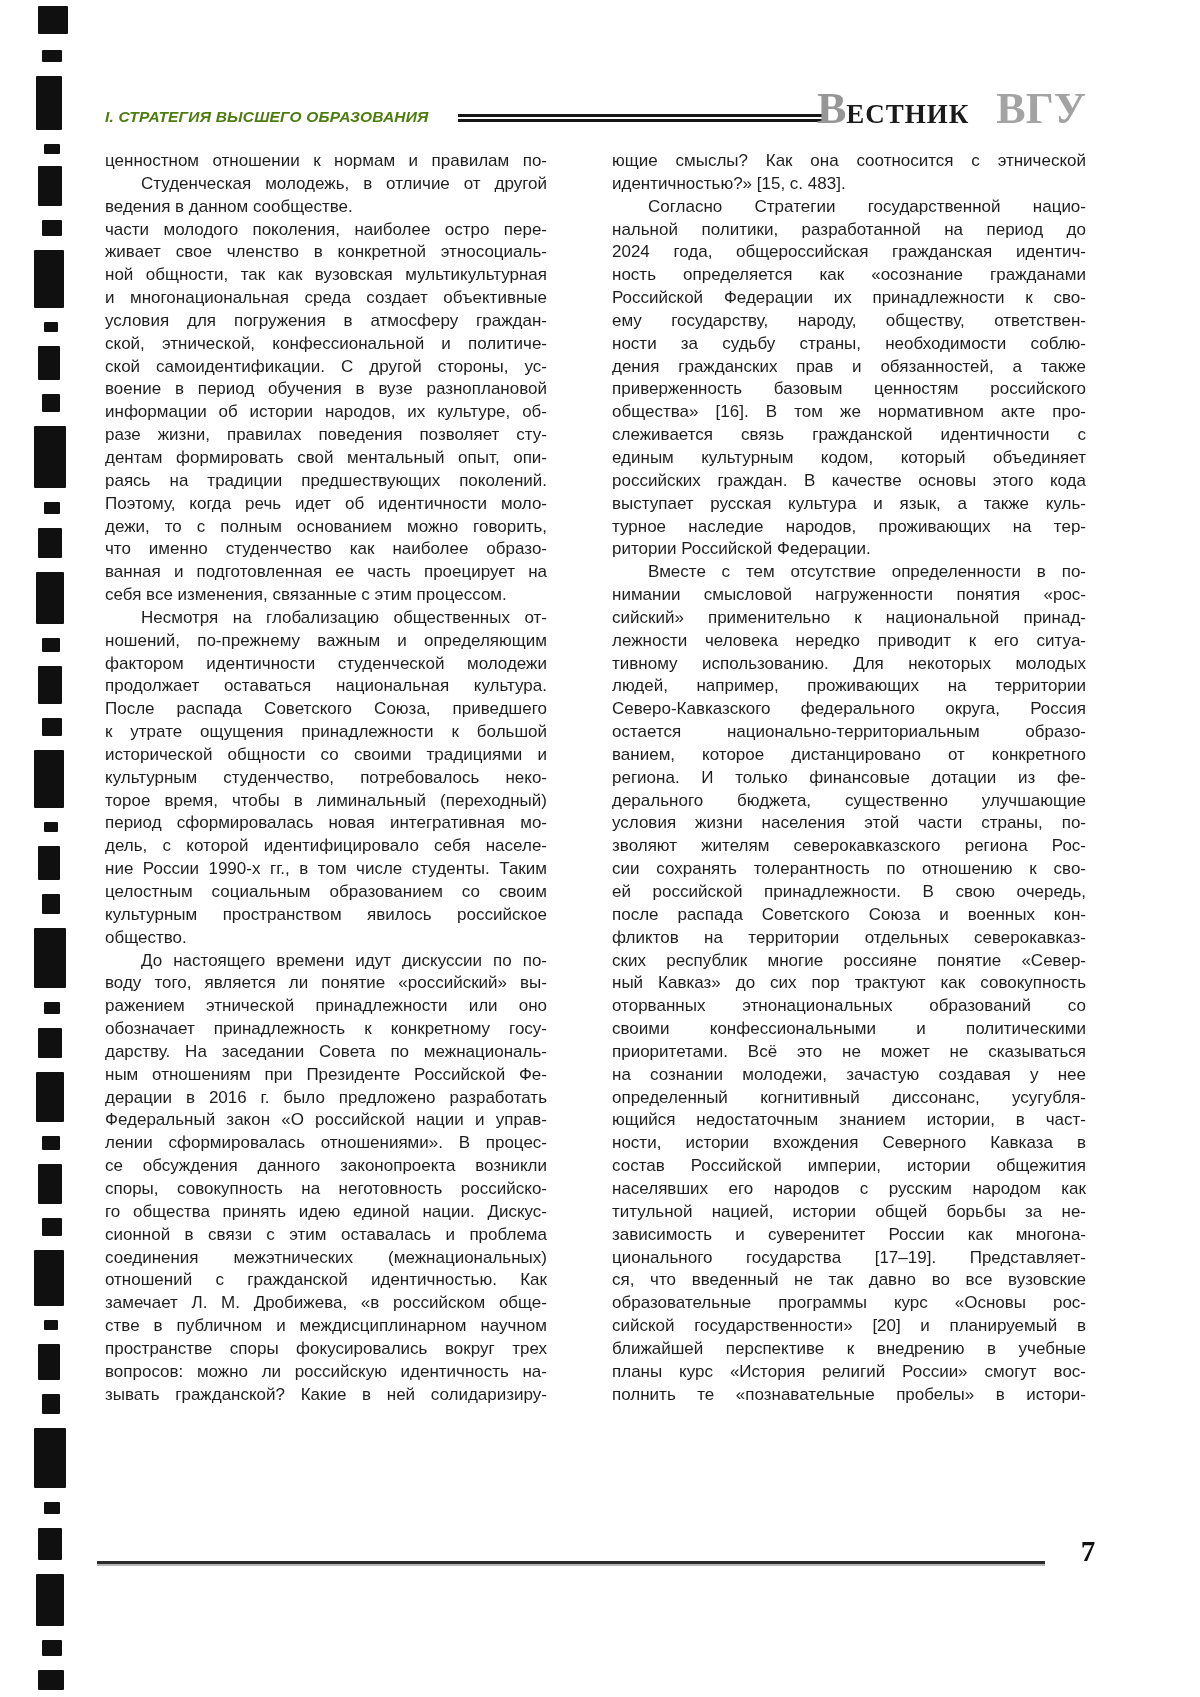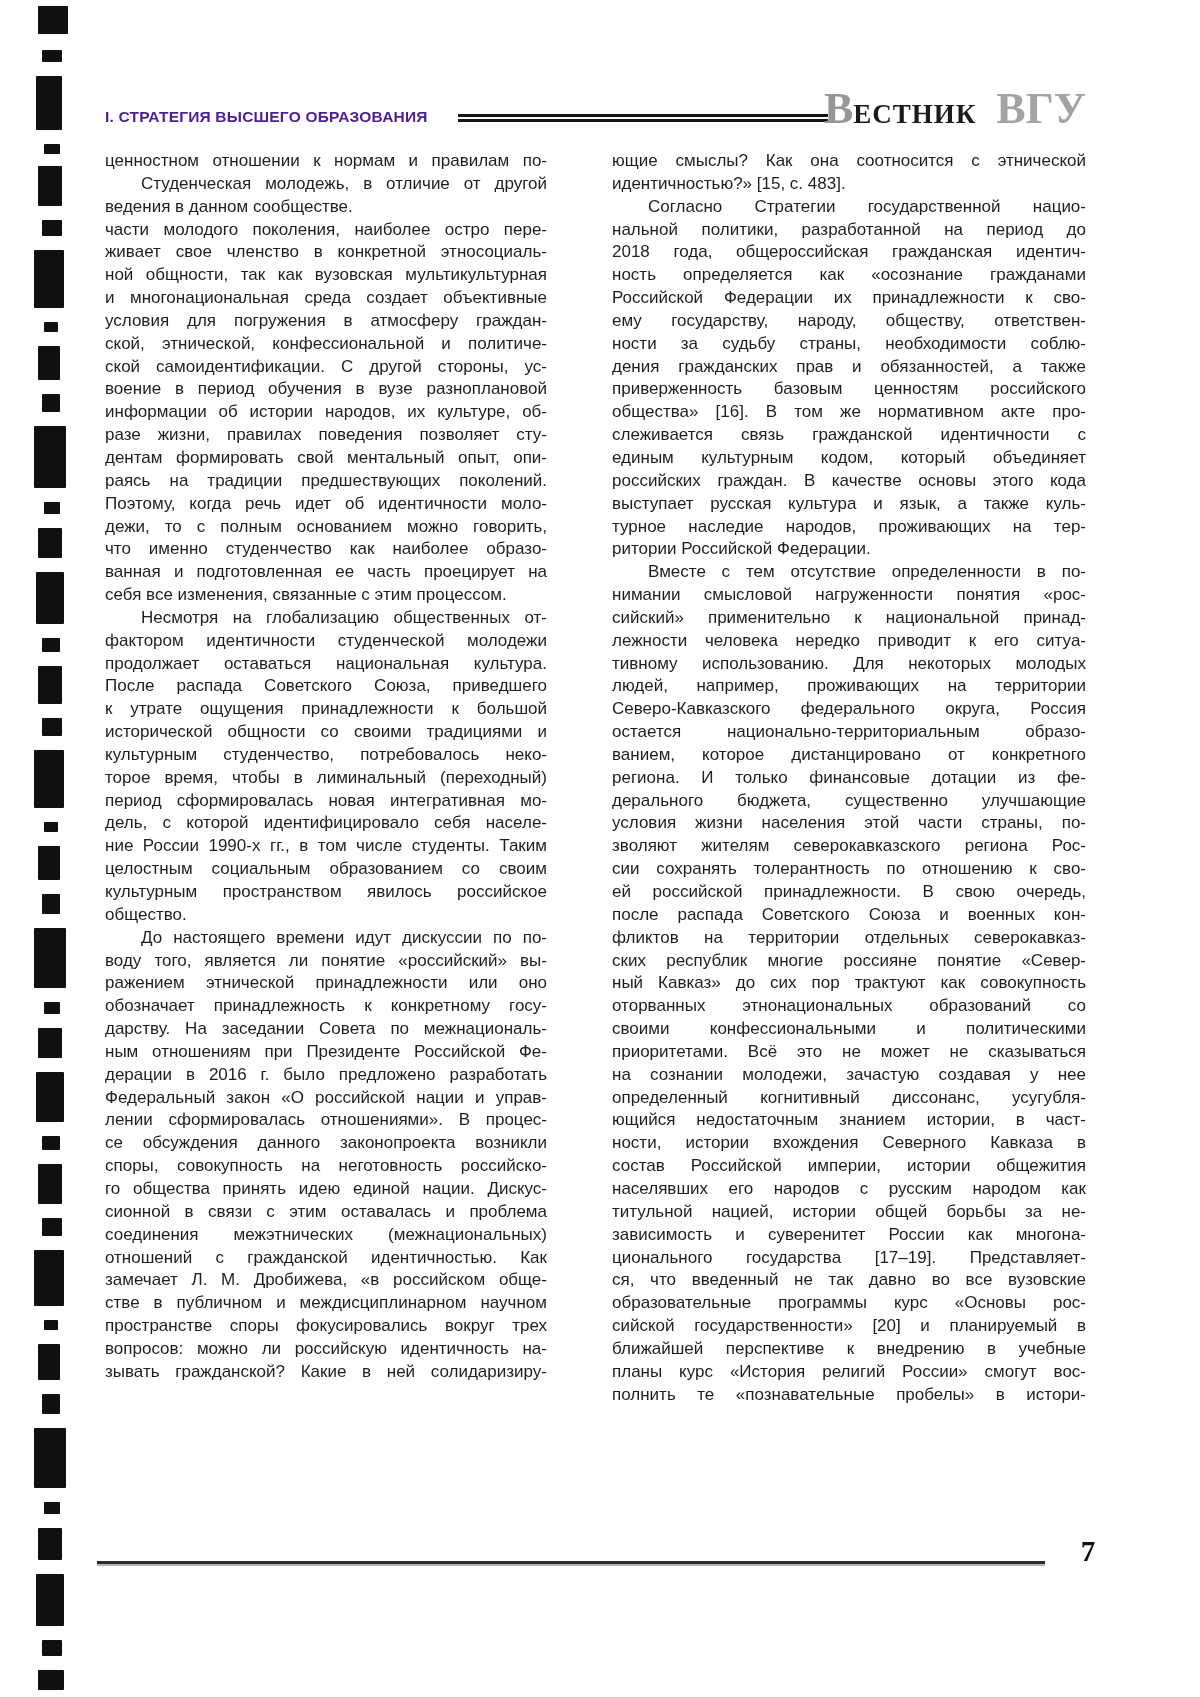--- a/index.html
+++ b/index.html
@@ -4,28 +4,28 @@
 <style>
   html,body{margin:0;padding:0;background:#ffffff;}
   .page{position:relative;width:1200px;height:1697px;background:#ffffff;overflow:hidden;
         font-family:"Liberation Sans","DejaVu Sans",sans-serif;color:#1e1e1e;}
   
   .scan-strip{position:absolute;left:0;top:0;width:110px;height:100%;}
   .mark{position:absolute;background:#101010;border-radius:1px;}
   
   .header{position:absolute;left:0;top:0;right:0;height:150px;}
   .section-title{position:absolute;left:105px;top:108px;font-size:15.5px;font-weight:bold;
-                 letter-spacing:.2px;color:#4c1d95;white-space:nowrap;}
+                 letter-spacing:.2px;color:#4d7c0f;white-space:nowrap;font-style:italic;}
   .header-rule{position:absolute;left:458px;top:114px;width:370px;height:2px;
                border-top:3px solid #161616;border-bottom:3px solid #161616;}
   .logo{position:absolute;right:114px;top:84px;text-align:right;white-space:nowrap;
         font-family:"Liberation Serif","DejaVu Serif",serif;line-height:50px;}
   .logo-initial{font-size:44px;font-weight:bold;color:#969696;}
   .logo-rest{font-size:27px;font-weight:bold;color:#1b1b1b;letter-spacing:1px;}
-  .logo-suffix{font-size:44px;font-weight:bold;color:#a3a3a3;margin-left:20px;}
+  .logo-suffix{font-size:44px;font-weight:bold;color:#a3a3a3;margin-left:27px;}
   
   .columns{position:absolute;top:150px;left:0;right:0;}
   .col{position:absolute;top:0;font-size:17px;}
   .col-left{left:105px;width:442px;}
   .col-right{left:612px;width:474px;}
   .tline{height:22.85px;line-height:22.85px;overflow:hidden;
          text-align:justify;text-align-last:justify;white-space:normal;}
   .tline.ind{text-indent:36px;}
   .tline.pend{text-align-last:left;}
   
@@ -103,20 +103,21 @@
         <div class="tline">информации об истории народов, их культуре, об-</div>
         <div class="tline">разе жизни, правилах поведения позволяет сту-</div>
         <div class="tline">дентам формировать свой ментальный опыт, опи-</div>
         <div class="tline">раясь на традиции предшествующих поколений.</div>
         <div class="tline">Поэтому, когда речь идет об идентичности моло-</div>
         <div class="tline">дежи, то с полным основанием можно говорить,</div>
         <div class="tline">что именно студенчество как наиболее образо-</div>
         <div class="tline">ванная и подготовленная ее часть проецирует на</div>
         <div class="tline pend">себя все изменения, связанные с этим процессом.</div>
         <div class="tline ind">Несмотря на глобализацию общественных от-</div>
+        <div class="tline">ношений, по-прежнему важным и определяющим</div>
         <div class="tline">фактором идентичности студенческой молодежи</div>
         <div class="tline">продолжает оставаться национальная культура.</div>
         <div class="tline">После распада Советского Союза, приведшего</div>
         <div class="tline">к утрате ощущения принадлежности к большой</div>
         <div class="tline">исторической общности со своими традициями и</div>
         <div class="tline">культурным студенчество, потребовалось неко-</div>
         <div class="tline">торое время, чтобы в лиминальный (переходный)</div>
         <div class="tline">период сформировалась новая интегративная мо-</div>
         <div class="tline">дель, с которой идентифицировало себя населе-</div>
         <div class="tline">ние России 1990-х гг., в том числе студенты. Таким</div>
@@ -142,21 +143,21 @@
         <div class="tline">стве в публичном и междисциплинарном научном</div>
         <div class="tline">пространстве споры фокусировались вокруг трех</div>
         <div class="tline">вопросов: можно ли российскую идентичность на-</div>
         <div class="tline">зывать гражданской? Какие в ней солидаризиру-</div>
       </div>
     <div class="col col-right">
         <div class="tline">ющие смыслы? Как она соотносится с этнической</div>
         <div class="tline pend">идентичностью?» [15, с. 483].</div>
         <div class="tline ind">Согласно Стратегии государственной нацио-</div>
         <div class="tline">нальной политики, разработанной на период до</div>
-        <div class="tline">2018 года, общероссийская гражданская идентич-</div>
+        <div class="tline">2024 года, общероссийская гражданская идентич-</div>
         <div class="tline">ность определяется как «осознание гражданами</div>
         <div class="tline">Российской Федерации их принадлежности к сво-</div>
         <div class="tline">ему государству, народу, обществу, ответствен-</div>
         <div class="tline">ности за судьбу страны, необходимости соблю-</div>
         <div class="tline">дения гражданских прав и обязанностей, а также</div>
         <div class="tline">приверженность базовым ценностям российского</div>
         <div class="tline">общества» [16]. В том же нормативном акте про-</div>
         <div class="tline">слеживается связь гражданской идентичности с</div>
         <div class="tline">единым культурным кодом, который объединяет</div>
         <div class="tline">российских граждан. В качестве основы этого кода</div>

